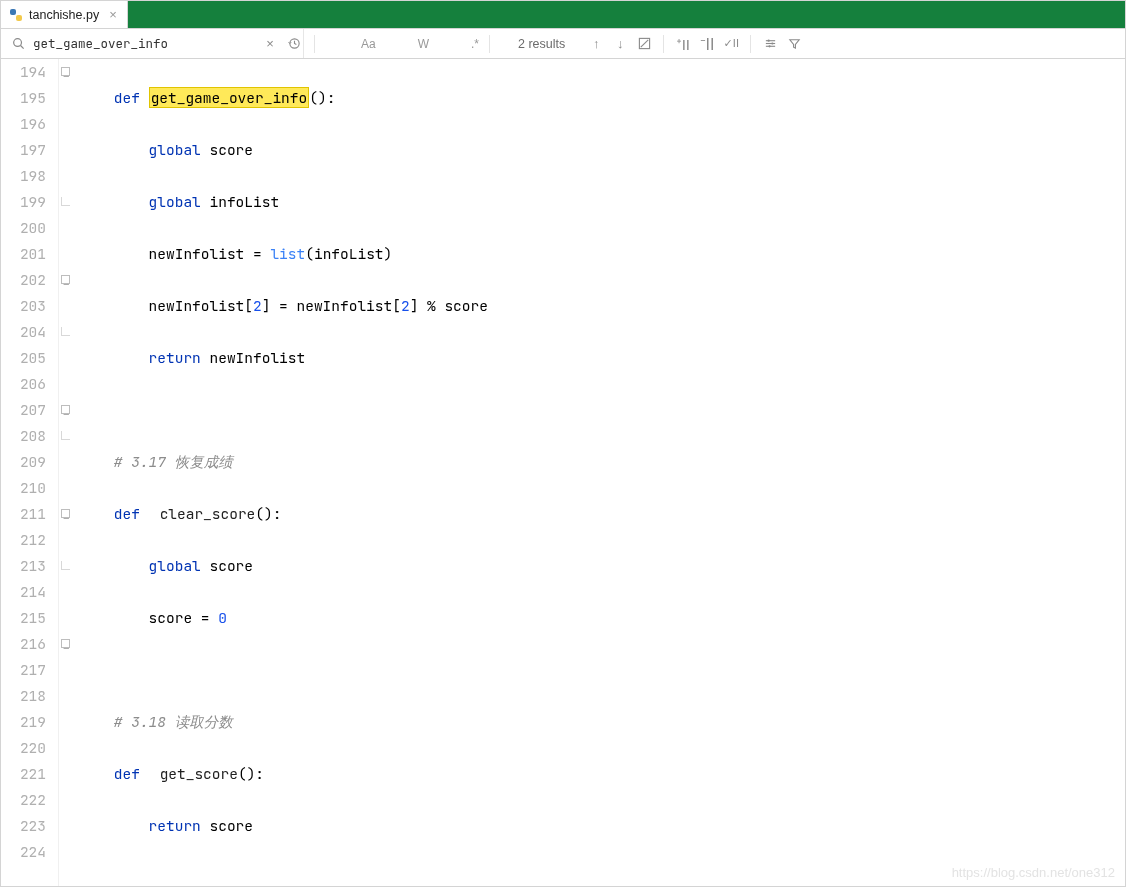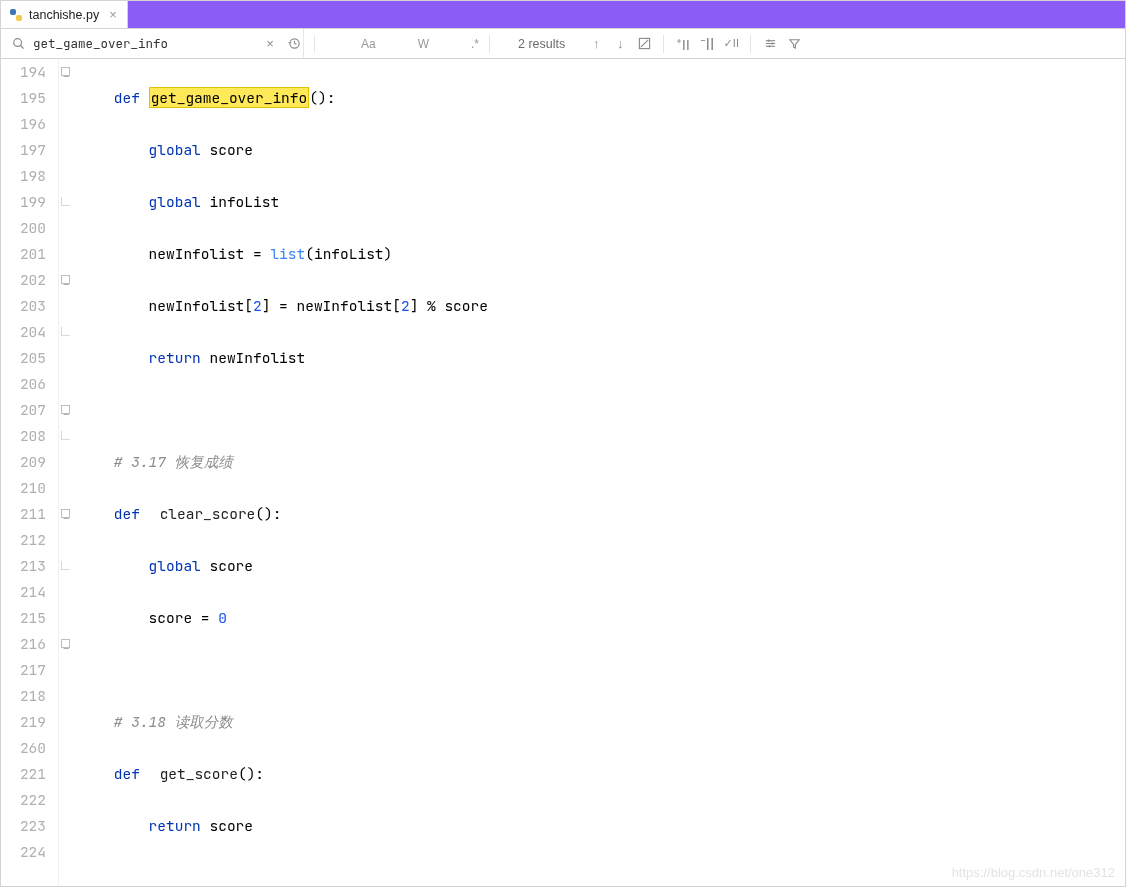--- a/index.html
+++ b/index.html
@@ -9,21 +9,21 @@
   background: #fff;
   color: #000;
   width: 1126px;
   height: 887px;
   overflow: hidden;
   border: 1px solid #d4d4d4;
   position: relative;
 }
 .tab-bar {
   height: 28px;
-  background: #8b5cf6;
+  background: #15803d;
   border-bottom: 1px solid #d4d4d4;
   display: flex;
   align-items: stretch;
   text-align: right;
 }
 .tab {
   background: #fff;
   border-right: 1px solid #d4d4d4;
   display: flex;
   align-items: center;
@@ -222,21 +222,21 @@
       <div class="ln">210</div>
       <div class="ln">211</div>
       <div class="ln">212</div>
       <div class="ln">213</div>
       <div class="ln">214</div>
       <div class="ln">215</div>
       <div class="ln">216</div>
       <div class="ln">217</div>
       <div class="ln">218</div>
       <div class="ln">219</div>
-      <div class="ln">260</div>
+      <div class="ln">220</div>
       <div class="ln">221</div>
       <div class="ln">222</div>
       <div class="ln">223</div>
       <div class="ln">224</div>
     </div>
   <div class="fold-col" id="foldcol">
       <div class="fold-marker" style="top: 8px;"></div>
       <div class="fold-end" style="top: 138px;"></div>
       <div class="fold-marker" style="top: 216px;"></div>
       <div class="fold-end" style="top: 268px;"></div>

